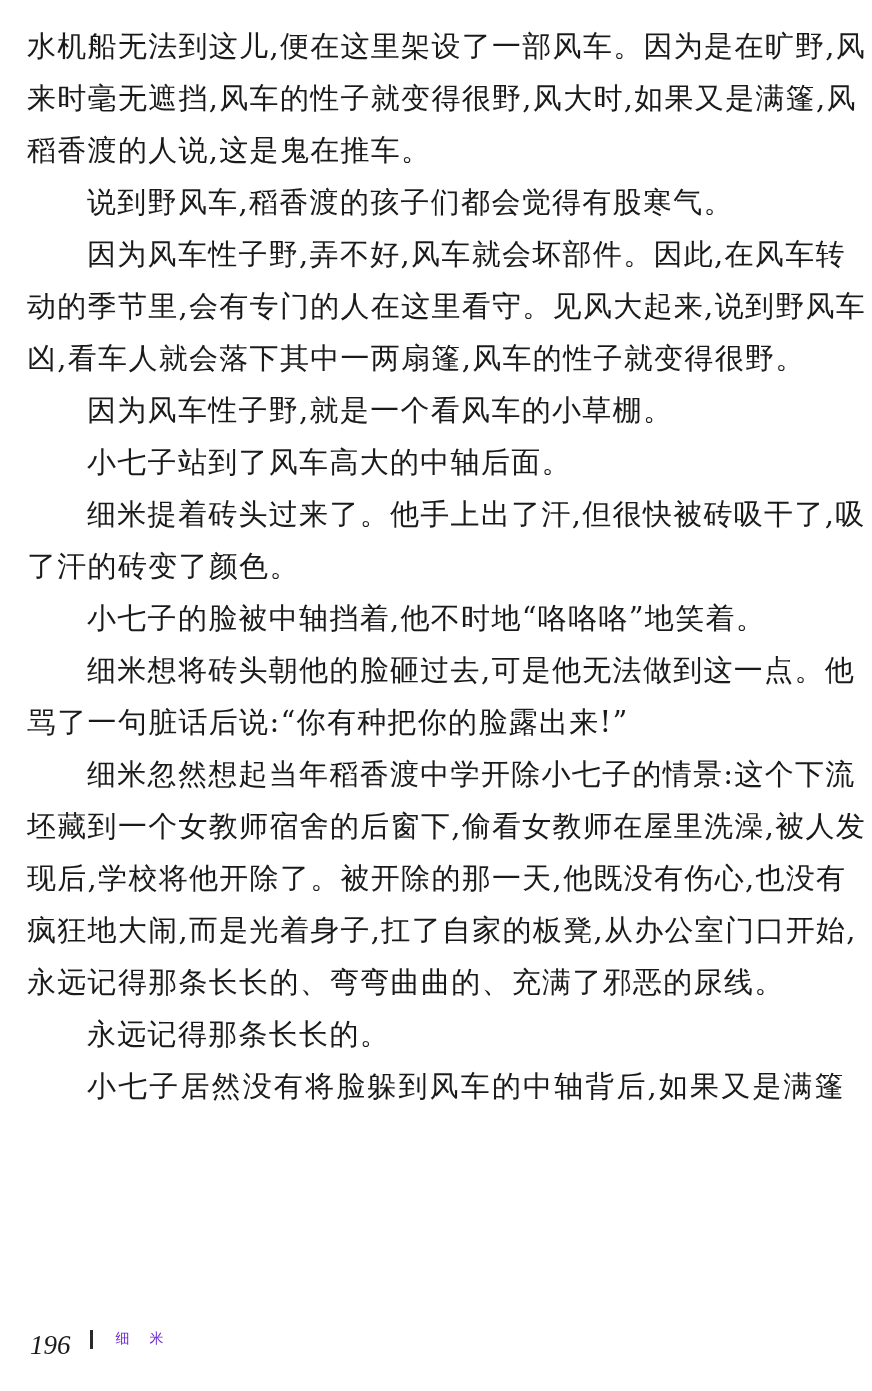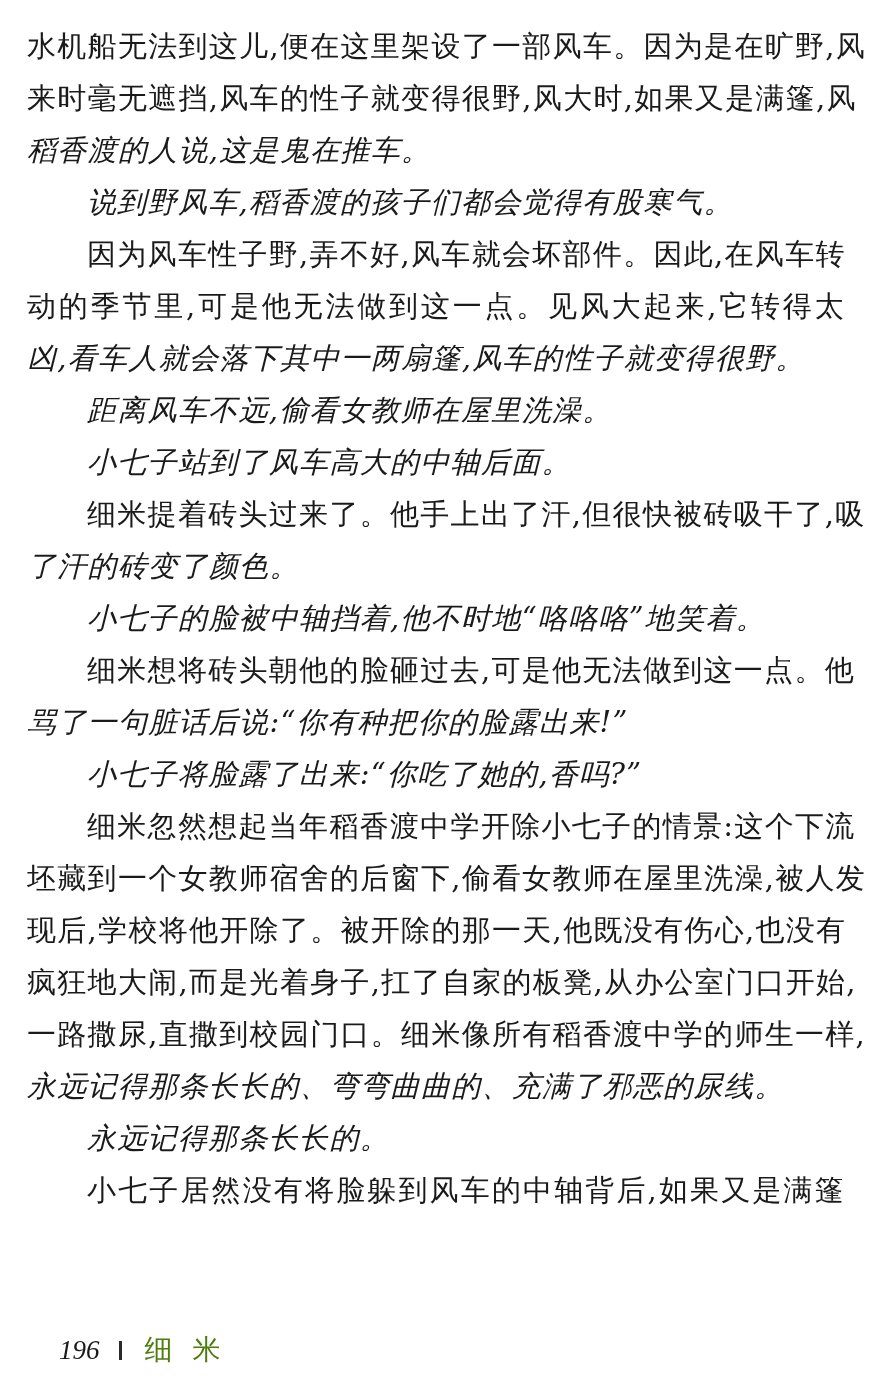--- a/index.html
+++ b/index.html
@@ -29,78 +29,74 @@
       letter-spacing: 1.3px;
       text-align: justify;
       text-align-last: justify;
       overflow: visible;
     }
     .line.indent {
       padding-left: 60px;
     }
     .line.last {
       text-align-last: left;
-      font-style: italic;
     }
     .footer {
       position: absolute;
       left: 30px;
       top: 1330px;
       height: 40px;
       display: flex;
-      align-items: center;
+      align-items: flex-start;
       gap: 1px;
-      margin-left: 29px;
     }
     .page-number {
       font-family: "Liberation Serif", "DejaVu Serif", serif;
       font-style: italic;
       font-size: 27px;
       color: #1a1a1a;
       letter-spacing: 0px;
     }
     .footer-divider {
       display: inline-block;
       width: 3px;
       height: 19px;
       background: #2a2a2a;
       margin-left: 18px;
       margin-right: 22px;
     }
     .running-title {
       font-family: "DejaVu Sans", "Liberation Sans", sans-serif;
-      font-size: 28px;
-      color: #4d7c0f;
+      font-size: 14px;
+      color: #6d28d9;
       letter-spacing: 20px;
     }
   </style>
 </head>
 <body>
 
 <div class="page-body">
   <div class="line">水机船无法到这儿,便在这里架设了一部风车。因为是在旷野,风</div>
   <div class="line">来时毫无遮挡,风车的性子就变得很野,风大时,如果又是满篷,风</div>
   <div class="line last">稻香渡的人说,这是鬼在推车。</div>
   <div class="line indent last">说到野风车,稻香渡的孩子们都会觉得有股寒气。</div>
   <div class="line indent">因为风车性子野,弄不好,风车就会坏部件。因此,在风车转</div>
-  <div class="line">动的季节里,可是他无法做到这一点。见风大起来,它转得太</div>
+  <div class="line">动的季节里,会有专门的人在这里看守。见风大起来,说到野风车</div>
   <div class="line last">凶,看车人就会落下其中一两扇篷,风车的性子就变得很野。</div>
-  <div class="line indent last">距离风车不远,偷看女教师在屋里洗澡。</div>
+  <div class="line indent last">因为风车性子野,就是一个看风车的小草棚。</div>
   <div class="line indent last">小七子站到了风车高大的中轴后面。</div>
   <div class="line indent">细米提着砖头过来了。他手上出了汗,但很快被砖吸干了,吸</div>
   <div class="line last">了汗的砖变了颜色。</div>
   <div class="line indent last">小七子的脸被中轴挡着,他不时地“咯咯咯”地笑着。</div>
   <div class="line indent">细米想将砖头朝他的脸砸过去,可是他无法做到这一点。他</div>
   <div class="line last">骂了一句脏话后说:“你有种把你的脸露出来!”</div>
-  <div class="line indent last">小七子将脸露了出来:“你吃了她的,香吗?”</div>
   <div class="line indent">细米忽然想起当年稻香渡中学开除小七子的情景:这个下流</div>
   <div class="line">坯藏到一个女教师宿舍的后窗下,偷看女教师在屋里洗澡,被人发</div>
   <div class="line">现后,学校将他开除了。被开除的那一天,他既没有伤心,也没有</div>
   <div class="line">疯狂地大闹,而是光着身子,扛了自家的板凳,从办公室门口开始,</div>
-  <div class="line">一路撒尿,直撒到校园门口。细米像所有稻香渡中学的师生一样,</div>
   <div class="line last">永远记得那条长长的、弯弯曲曲的、充满了邪恶的尿线。</div>
   <div class="line indent last">永远记得那条长长的。</div>
   <div class="line indent">小七子居然没有将脸躲到风车的中轴背后,如果又是满篷</div>
 </div>
 
 <div class="footer">
   <span class="page-number">196</span>
   <span class="footer-divider"></span>
   <span class="running-title">细米</span>
 </div>

